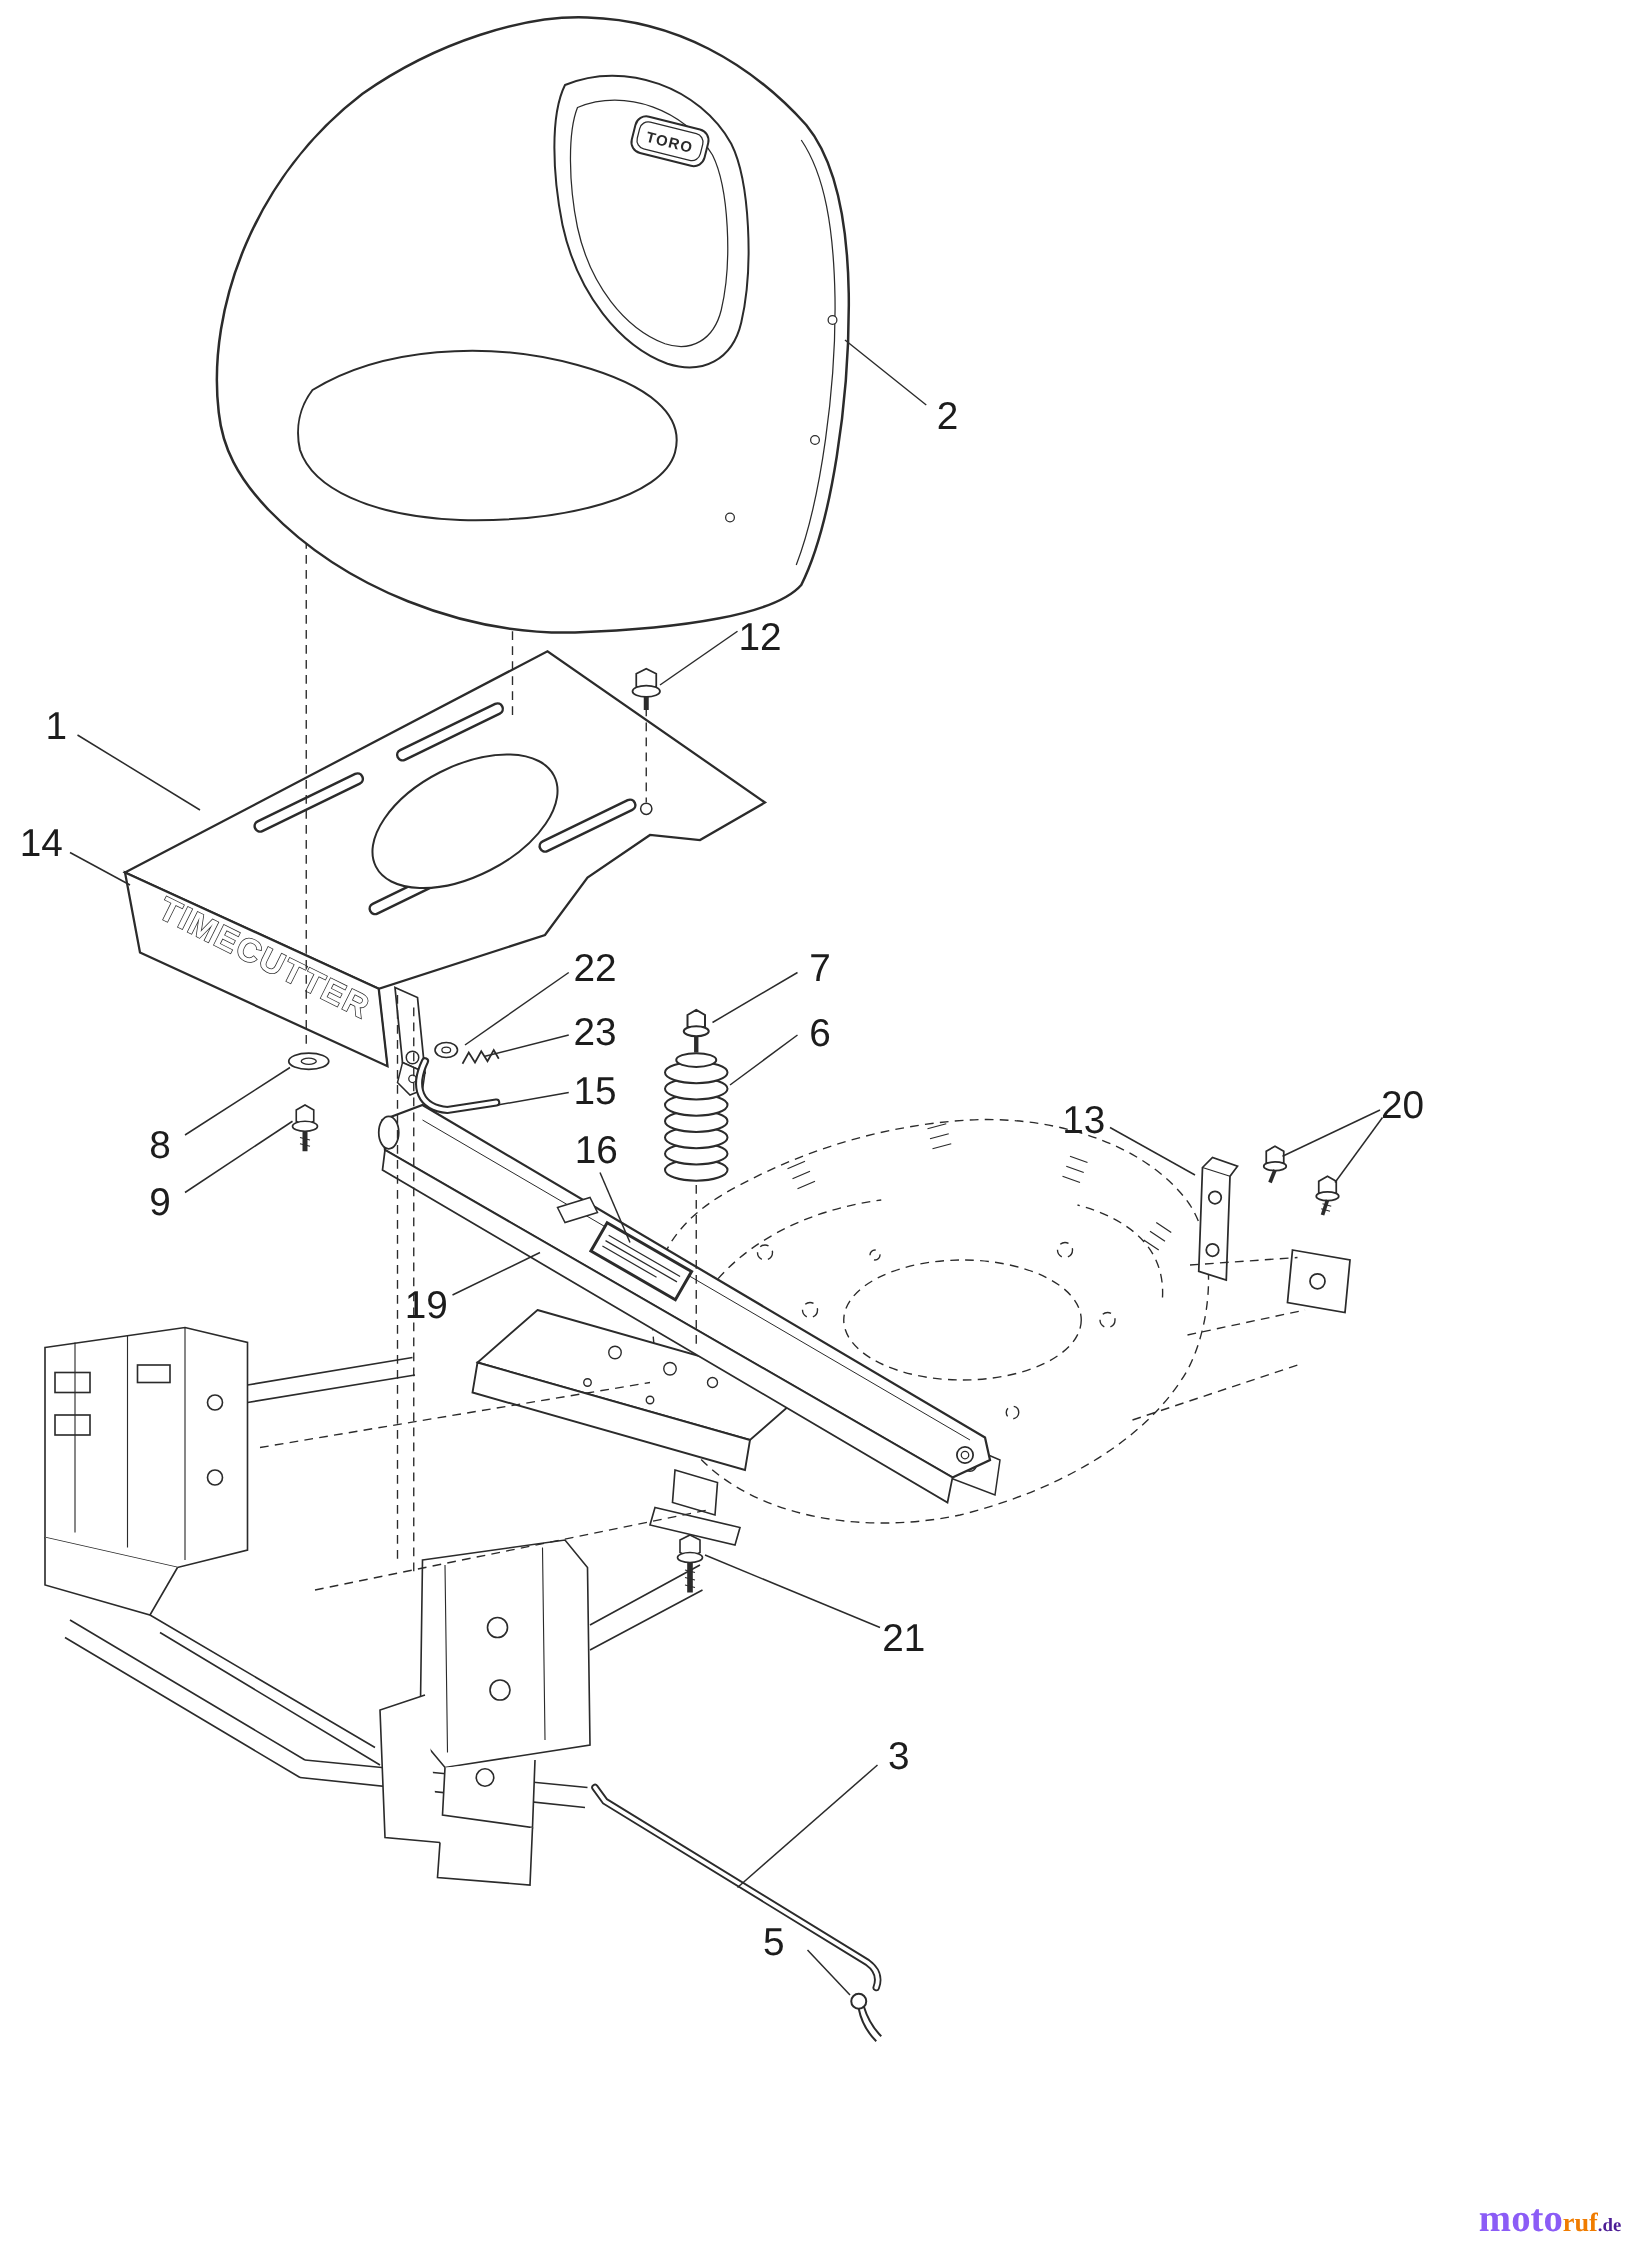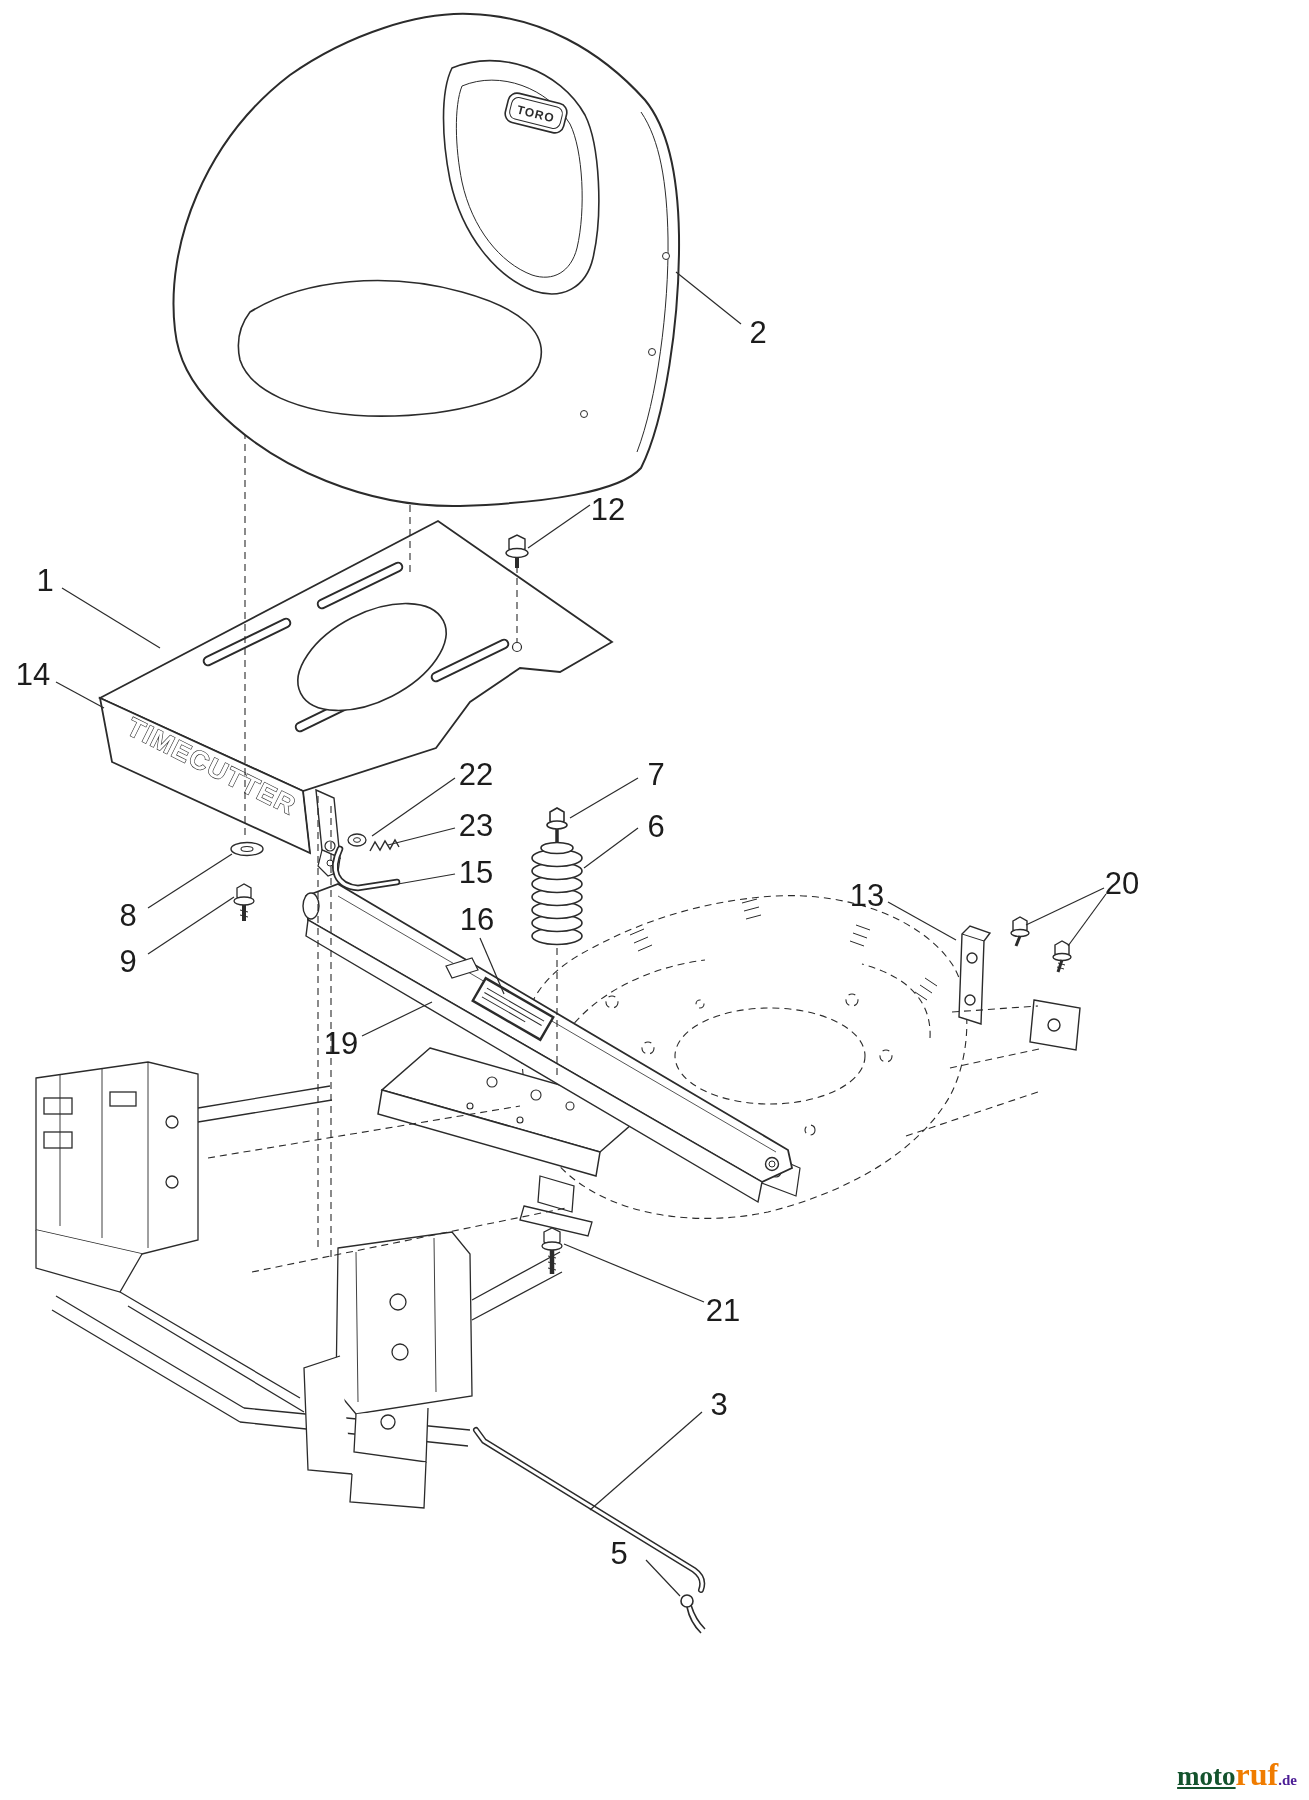--- a/index.html
+++ b/index.html
@@ -13,22 +13,22 @@
   .to{stroke:#2b2b2b;stroke-width:6.5;stroke-linecap:round;fill:none;}
   .ti{stroke:#ffffff;stroke-width:3.2;stroke-linecap:round;fill:none;}
   .ro{stroke:#2b2b2b;stroke-width:6;stroke-linecap:round;fill:none;}
   .ri{stroke:#ffffff;stroke-width:3;stroke-linecap:round;fill:none;}
   .dash{stroke:#2b2b2b;stroke-width:1.1;stroke-dasharray:7 5;fill:none;}
   .ln{stroke:#2b2b2b;fill:none;}
   .body{stroke:#2b2b2b;fill:#ffffff;}
   .callout{font-family:"Liberation Sans",sans-serif;font-size:31px;fill:#1c1c1c;}
   .watermark{position:absolute;right:12px;bottom:10px;font-family:"Liberation Serif",serif;
              font-weight:bold;line-height:1;white-space:nowrap;}
-  .wm-moto{color:#14532d;font-size:27px;text-decoration:underline;}
-  .wm-ruf{color:#f07c00;font-size:32px;}
+  .wm-moto{color:#8b5cf6;font-size:31px;}
+  .wm-ruf{color:#f07c00;font-size:21px;}
   .wm-de{color:#4c1d95;font-size:15px;}
 </style>
 </head>
 <body>
 
 <div class="canvas">
 <svg width="1309" height="1800" viewBox="0 0 1309 1800" xmlns="http://www.w3.org/2000/svg">
 
   <g stroke="#2b2b2b" stroke-width="1.3" fill="none">
     <path class="body" d="M36,1078 L148,1062 L198,1074 L198,1240 L142,1254 L36,1230 Z"></path>

